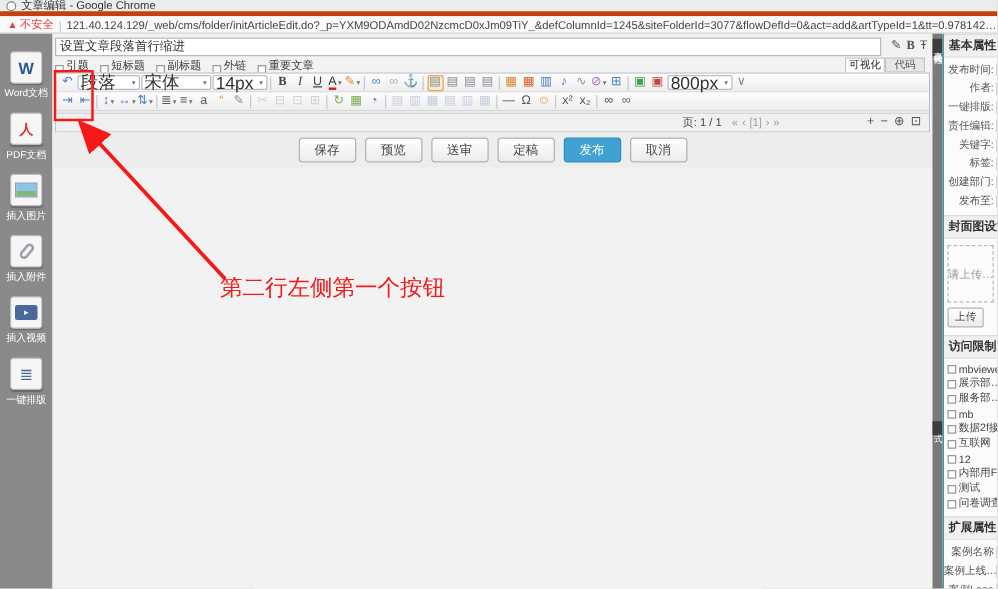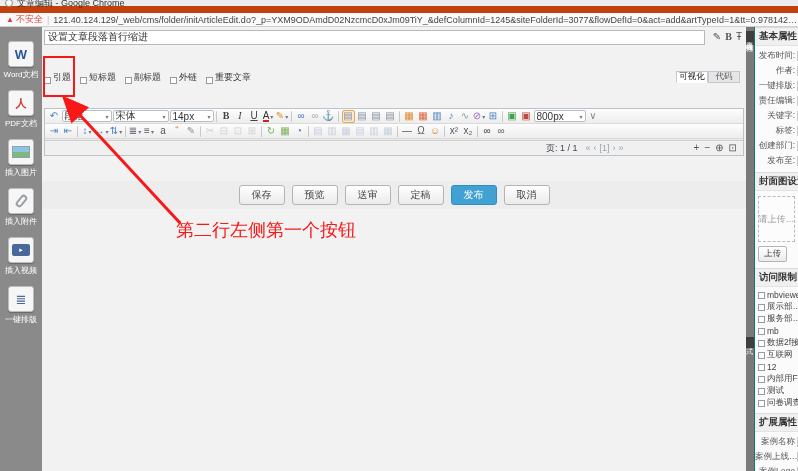--- a/index.html
+++ b/index.html
@@ -1,20 +1,20 @@
 <!DOCTYPE html>
 <html><head>
 <meta charset="utf-8">
 <style>
   html,body{margin:0;padding:0;background:#cfcfcf;}
   *{box-sizing:border-box;font-family:"Liberation Sans",sans-serif;}
   .screen{position:relative;width:798px;height:471px;background:#f1f1f1;overflow:hidden;}
 
   
-  .titlebar{height:13px;background:#ececec;border-bottom:7px solid #c2410c;display:flex;align-items:center;padding-left:5px;}
+  .titlebar{height:13px;background:#ececec;border-bottom:4px solid #c2410c;display:flex;align-items:center;padding-left:5px;}
   .favicon{width:8px;height:8px;border-radius:50%;border:1px solid #8a8a8a;background:#fff;margin-right:4px;flex-shrink:0;}
   .wintitle{font-size:9px;color:#333;white-space:nowrap;}
   .urlbar{height:14px;background:#fafafa;border-bottom:1px solid #d0d0d0;display:flex;align-items:center;padding-left:6px;white-space:nowrap;overflow:hidden;}
   .warn-tri{color:#e03a3a;font-size:8px;margin-right:2px;}
   .warn-txt{color:#e03a3a;font-size:9px;margin-right:4px;}
   .url-sep{color:#c0c0c0;font-size:9px;margin-right:4px;}
   .url{font-size:9px;color:#444;overflow:hidden;text-overflow:ellipsis;}
 
   
   .content{display:flex;height:444px;}
@@ -25,21 +25,21 @@
   .tile{width:26px;height:26px;background:#f6f6f6;border:1px solid #bdbdbd;border-radius:3px;display:flex;align-items:center;justify-content:center;box-shadow:0 1px 1px rgba(0,0,0,.25);}
   .sb-label{font-size:8px;color:#fff;margin-top:2px;white-space:nowrap;}
   .g-word{font-size:13px;font-weight:bold;color:#2b579a;}
   .g-pdf{font-size:11px;font-weight:bold;color:#d0342c;}
   .g-img{width:18px;height:12px;border:1px solid #8fa0ae;background:linear-gradient(180deg,#8cc3e8 55%,#7fb879 55%);}
   .g-clip{width:7px;height:14px;border:2px solid #9aa0a6;border-radius:4px;transform:rotate(40deg);}
   .g-video{width:18px;height:12px;background:#49699c;border-radius:2px;display:flex;align-items:center;justify-content:center;color:#fff;font-size:7px;}
   .g-format{font-size:13px;color:#49699c;}
 
   
-  .main{width:704px;flex-shrink:0;background:#f2f2f2;display:flex;flex-direction:column;gap:25px;}
+  .main{width:704px;flex-shrink:0;background:#f2f2f2;display:flex;flex-direction:column;}
   .title-row{height:19px;display:flex;align-items:center;padding:2px 4px 1px 2px;}
   .title-input{flex:1;height:15px;border:1px solid #b9b9b9;background:#fff;font-size:10px;color:#333;padding:0 3px;outline:none;}
   .title-tools{display:flex;gap:4px;margin-left:8px;}
   .tt{font-size:10px;color:#555;line-height:12px;cursor:pointer;}
   .tt.b{font-weight:bold;font-family:"Liberation Serif",serif;}
   .opts-row{height:12px;display:flex;align-items:center;padding:0 2px;}
   .chkgrp{display:flex;gap:9px;align-items:center;}
   .chk{display:flex;align-items:flex-end;gap:2px;cursor:pointer;}
   .box{width:7px;height:7px;border:1px solid #9a9a9a;background:#fff;flex-shrink:0;}
   .chk span.cl{font-size:9px;color:#3a3a3a;white-space:nowrap;}
@@ -53,21 +53,21 @@
   .ti{display:inline-flex;align-items:center;justify-content:center;height:13px;min-width:13px;margin:0 0.5px;border-radius:2px;cursor:pointer;}
   .ti.sel{border:1px solid #b9bdc4;background:#fff;justify-content:space-between;padding:0 2px;height:12px;}
   .ti.sep{width:1px;min-width:1px;height:11px;background:#c9c9c9;margin:0 2px;cursor:default;}
   .ti.active{border:1px solid #e0a858;background:#fbe9d0;}
   .ti.dis{opacity:.75;cursor:default;}
   .tg{font-size:10px;line-height:1;}
   .ti.bold .tg{font-weight:bold;font-family:"Liberation Serif",serif;}
   .ti.italic .tg{font-style:italic;font-family:"Liberation Serif",serif;}
   .ti.under .tg{text-decoration:underline;}
   .ti.fc .tg{border-bottom:2px solid #cc2222;line-height:.9;}
-  .tl{font-size:10px;color:#333;white-space:nowrap;}
+  .tl{font-size:14px;color:#333;white-space:nowrap;}
   .tc{font-size:6px;color:#777;margin-left:1px;}
 
   .canvas{flex:1;position:relative;background:#e4e4e4;overflow:hidden;border-top:1px solid #e9e9e9;}
 
   .statusbar{height:15px;background:#f0f0f0;border-top:1px solid #cfcfcf;display:flex;align-items:center;font-size:9px;padding:0 6px;}
   .sb-spacer{flex:1;}
   .pageinfo{color:#445;margin-right:8px;white-space:nowrap;}
   .pager{display:flex;gap:3px;margin-right:70px;}
   .pg{color:#9aa2ad;cursor:pointer;}
   .zoomctl{display:flex;gap:5px;}

